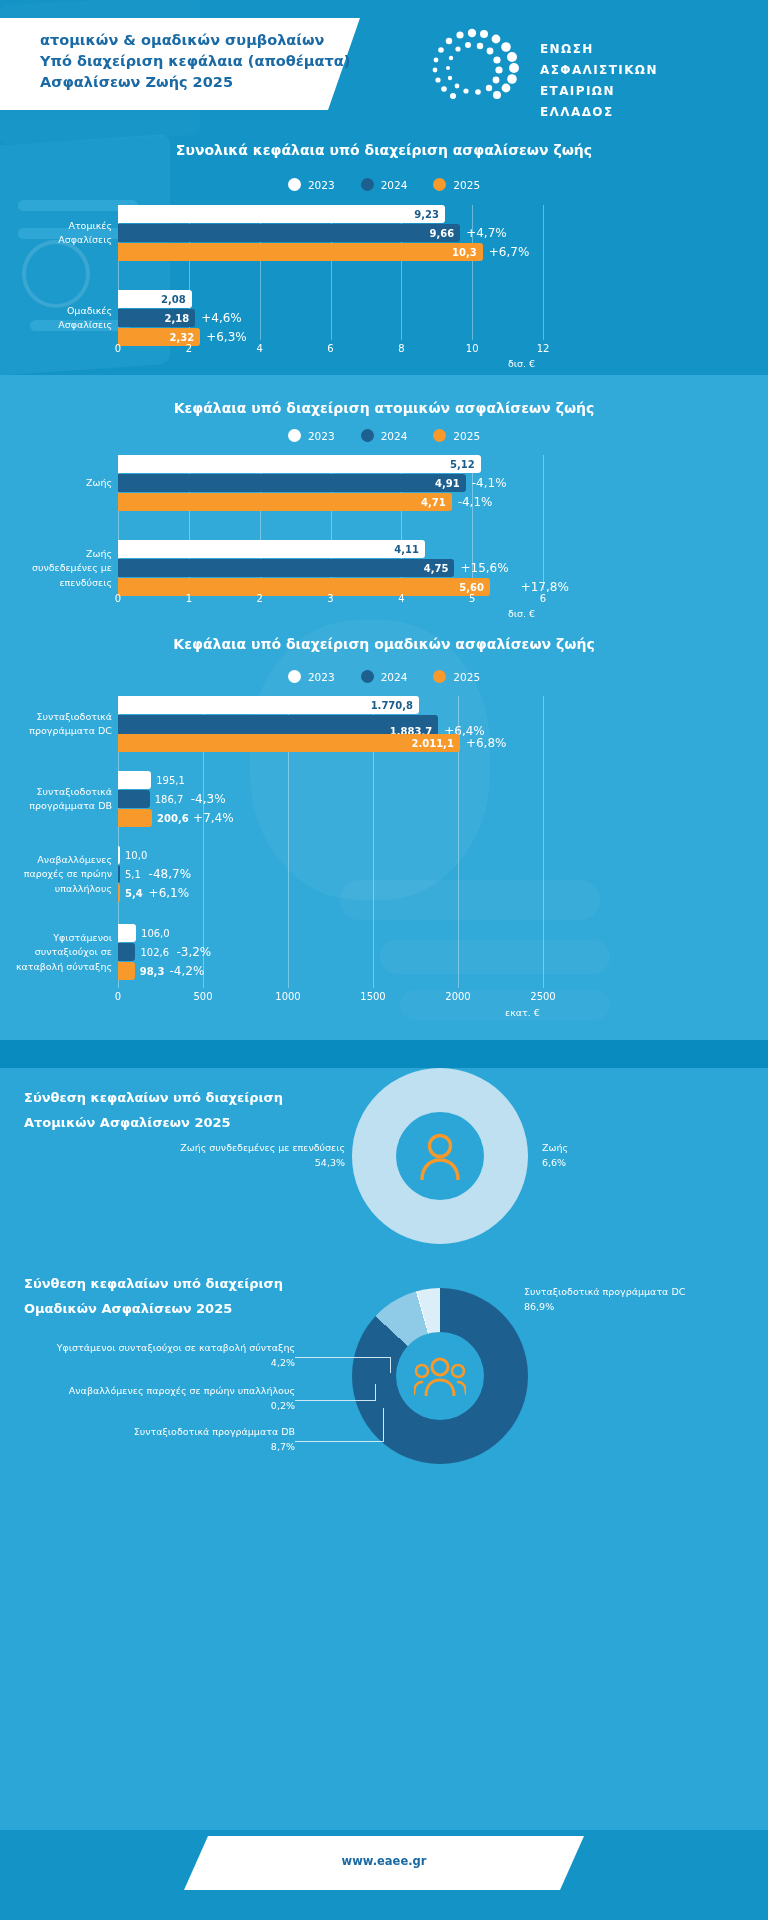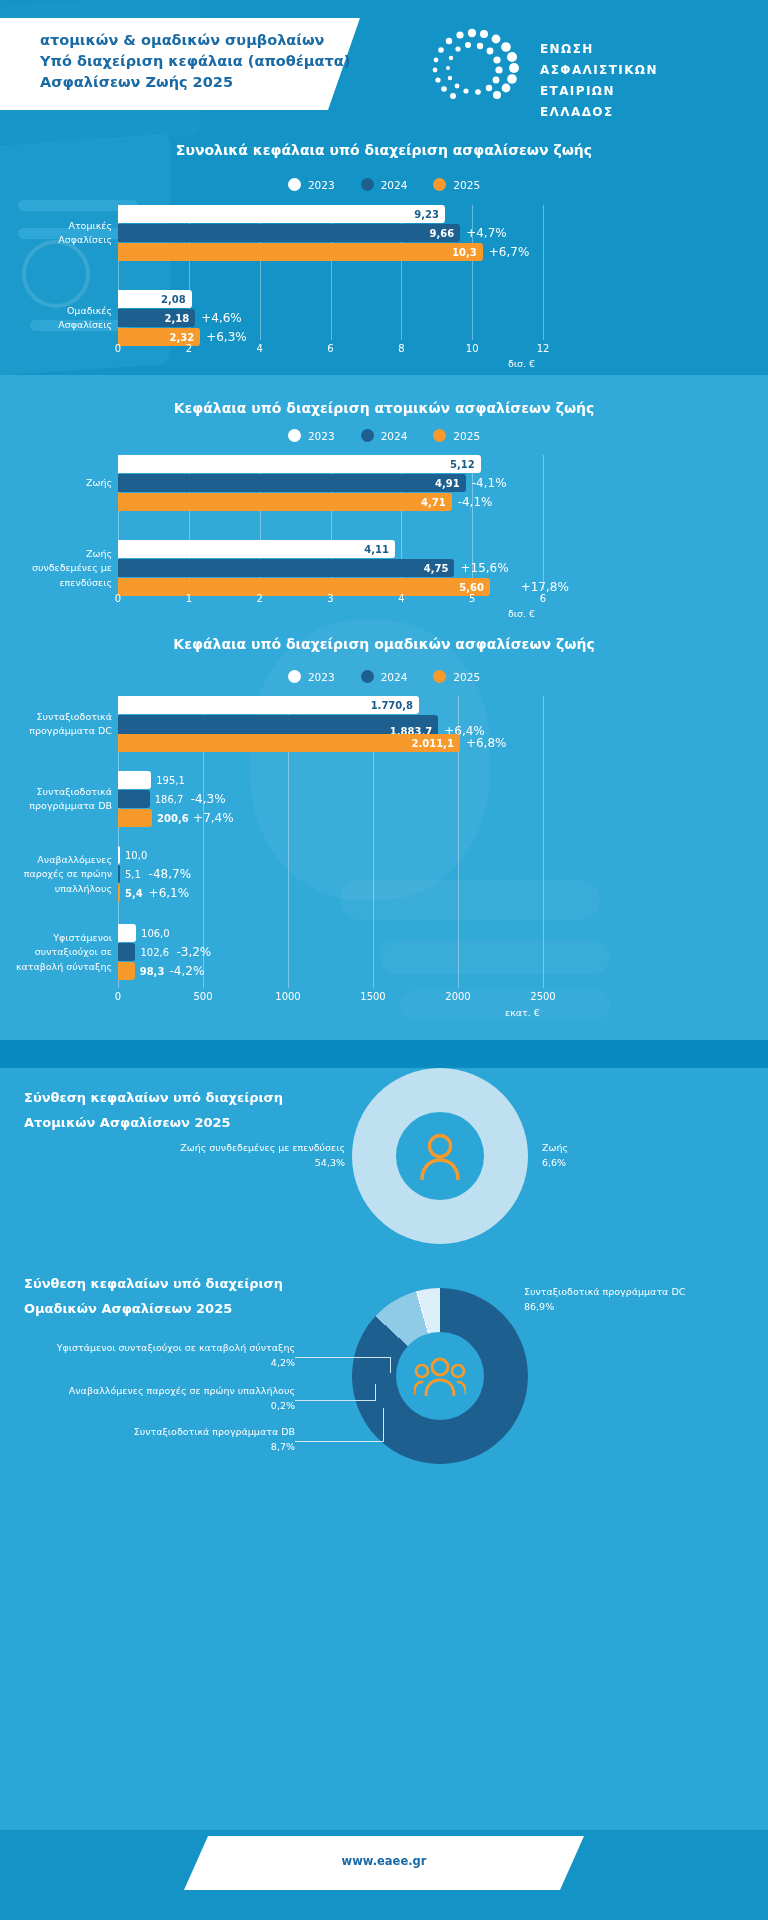--- a/index.html
+++ b/index.html
@@ -302,21 +302,21 @@
           <div class="bar-pct" style="left: 339.625px;">-4,1%</div>
         </div>
       </div>
       <div class="grp" style="top: 85px; height: 56px;">
         <div class="grp-label">
           <div>Ζωής</div>
           <div>συνδεδεμένες με</div>
           <div>επενδύσεις</div>
         </div>
         <div class="bar-row" style="top: 0px; height: 18px; width: 425px;">
-          <div class="bar v2023" style="width: 277px;">
+          <div class="bar v2023" style="width: 307px;">
             <div class="bar-val inside t-dark">4,11</div>
           </div>
         </div>
         <div class="bar-row" style="top: 19px; height: 18px; width: 425px;">
           <div class="bar v2024" style="width: 336.458px;">
             <div class="bar-val inside t-white">4,75</div>
           </div>
           <div class="bar-pct" style="left: 342.458px;">+15,6%</div>
         </div>
         <div class="bar-row" style="top: 38px; height: 18px; width: 425px;">

